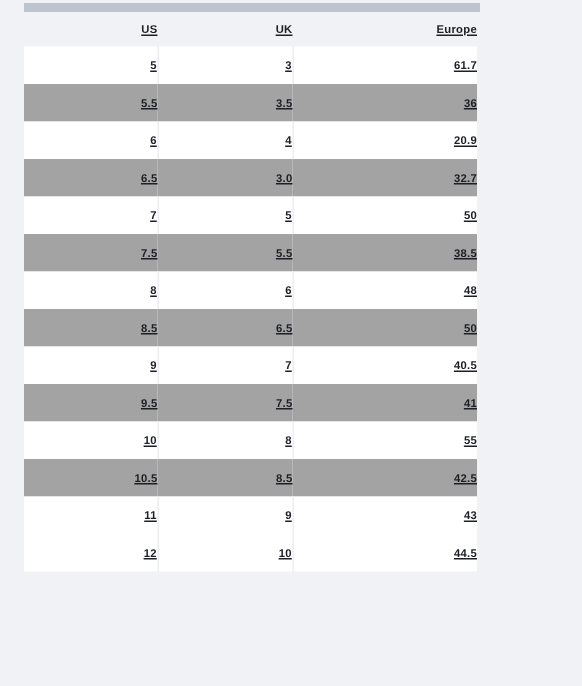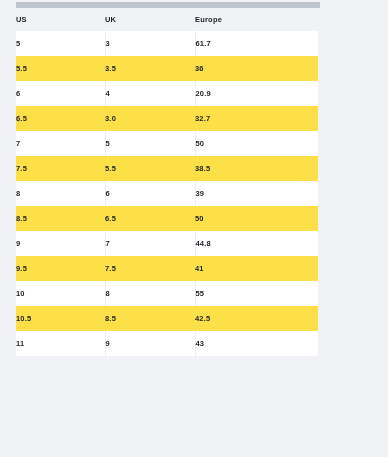--- a/index.html
+++ b/index.html
@@ -35,29 +35,30 @@
     position: absolute;
     left: 16px;
     top: 8px;
     width: 302px;
     border-collapse: collapse;
     table-layout: fixed;
   }
 
   .size-table th,
   .size-table td {
-    text-align: left;
+    text-align: right;
     vertical-align: middle;
     height: 25px;
     padding: 0;
     font-size: 7.5px;
     font-weight: bold;
     color: #1d1f25;
     letter-spacing: 0.2px;
     white-space: nowrap;
+    text-decoration: underline;
   }
 
   .size-table th {
     background: transparent;
     height: 23px;
     font-size: 7.5px;
     font-weight: bold;
     color: #1d1f25;
   }
 
@@ -69,21 +70,21 @@
   tbody tr.row-white td {
     background: #ffffff;
     border-right: 1px solid #edeef1;
   }
   tbody tr.row-white td:last-child {
     border-right: none;
   }
 
   
   tbody tr.row-alt td {
-    background: #fde047;
+    background: #a3a3a3;
     border-right: none;
   }
 </style>
 </head>
 <body>
 
 <div class="page">
 
   <div class="top-bar"></div>
 
@@ -127,31 +128,31 @@
         <td>50</td>
       </tr>
       <tr class="row-alt">
         <td>7.5</td>
         <td>5.5</td>
         <td>38.5</td>
       </tr>
       <tr class="row-white">
         <td>8</td>
         <td>6</td>
-        <td>39</td>
+        <td>48</td>
       </tr>
       <tr class="row-alt">
         <td>8.5</td>
         <td>6.5</td>
         <td>50</td>
       </tr>
       <tr class="row-white">
         <td>9</td>
         <td>7</td>
-        <td>44.8</td>
+        <td>40.5</td>
       </tr>
       <tr class="row-alt">
         <td>9.5</td>
         <td>7.5</td>
         <td>41</td>
       </tr>
       <tr class="row-white">
         <td>10</td>
         <td>8</td>
         <td>55</td>
@@ -159,16 +160,21 @@
       <tr class="row-alt">
         <td>10.5</td>
         <td>8.5</td>
         <td>42.5</td>
       </tr>
       <tr class="row-white">
         <td>11</td>
         <td>9</td>
         <td>43</td>
       </tr>
+      <tr class="row-white">
+        <td>12</td>
+        <td>10</td>
+        <td>44.5</td>
+      </tr>
     </tbody>
   </table>
 
 </div>
 
 </body></html>

